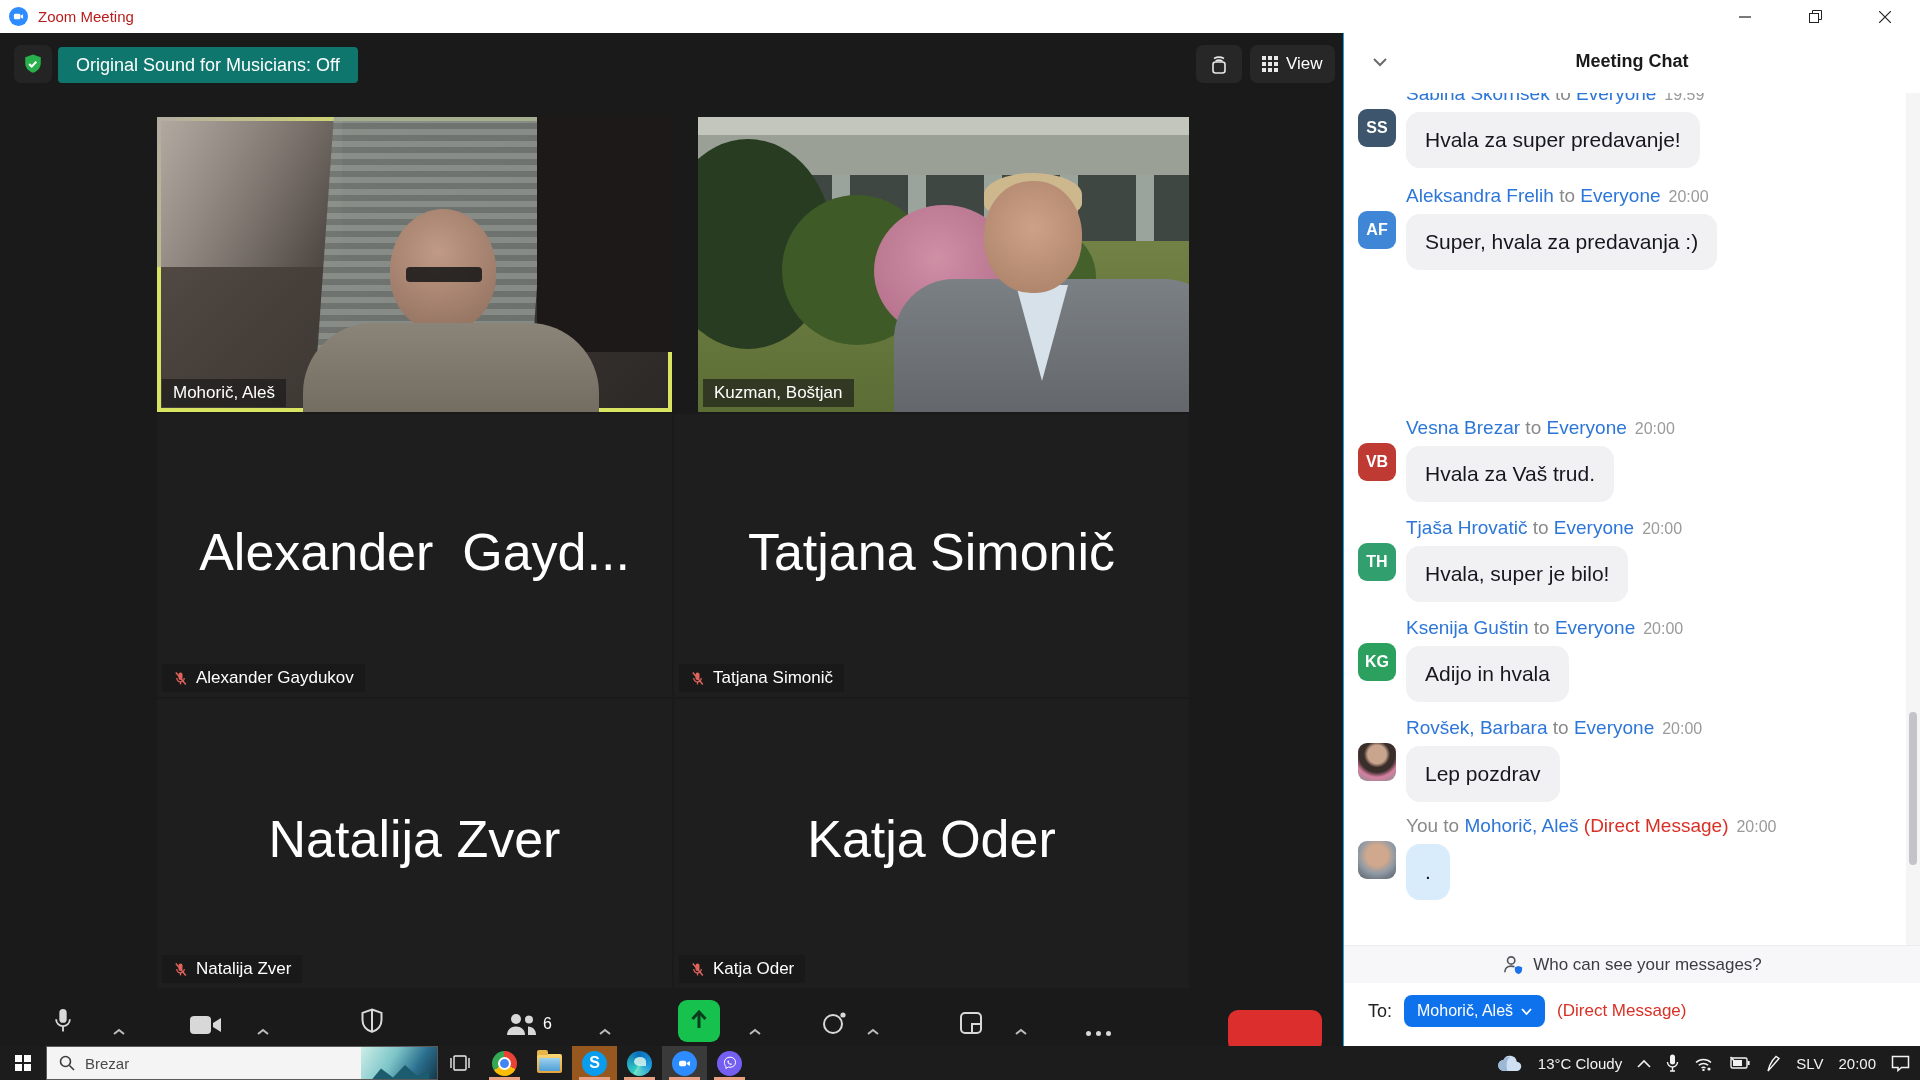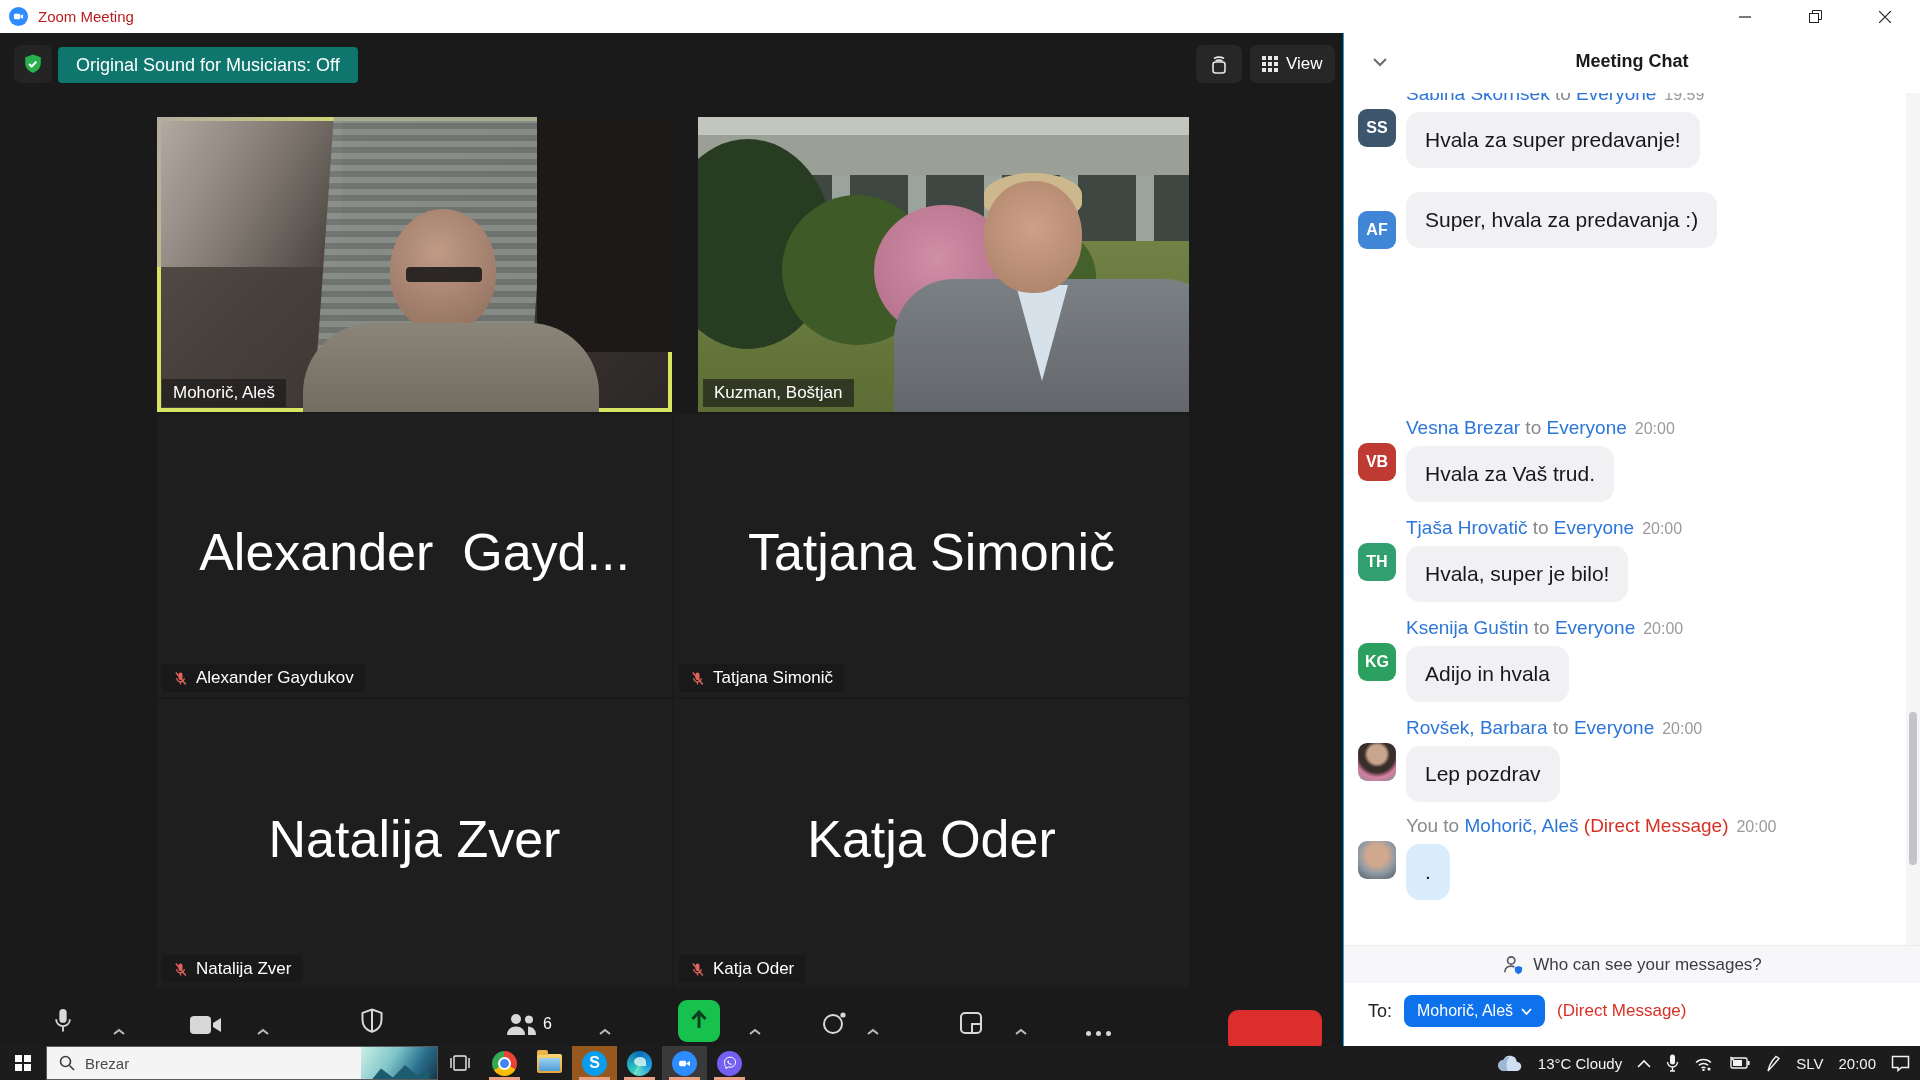--- a/index.html
+++ b/index.html
@@ -399,20 +399,21 @@
         </div>
 
       <div class="msg" style="top:-10px;">
         <div class="avatar av-ss">SS</div>
         <div class="msg-header"><span class="sender">Sabina Skornšek</span> <span class="to-word">to</span> <span class="recipient">Everyone</span><span class="msg-time">19:59</span></div>
         <div class="bubble">Hvala za super predavanje!</div>
       </div>
 
       <div class="msg" style="top:92px;">
         <div class="avatar av-af">AF</div>
+        <div class="msg-header"><span class="sender">Aleksandra Frelih</span> <span class="to-word">to</span> <span class="recipient">Everyone</span><span class="msg-time">20:00</span></div>
         <div class="bubble">Super, hvala za predavanja :)</div>
       </div>
 
 
       <div class="msg" style="top:324px;">
         <div class="avatar av-vb">VB</div>
         <div class="msg-header"><span class="sender">Vesna Brezar</span> <span class="to-word">to</span> <span class="recipient">Everyone</span><span class="msg-time">20:00</span></div>
         <div class="bubble">Hvala za Vaš trud.</div>
       </div>
 

